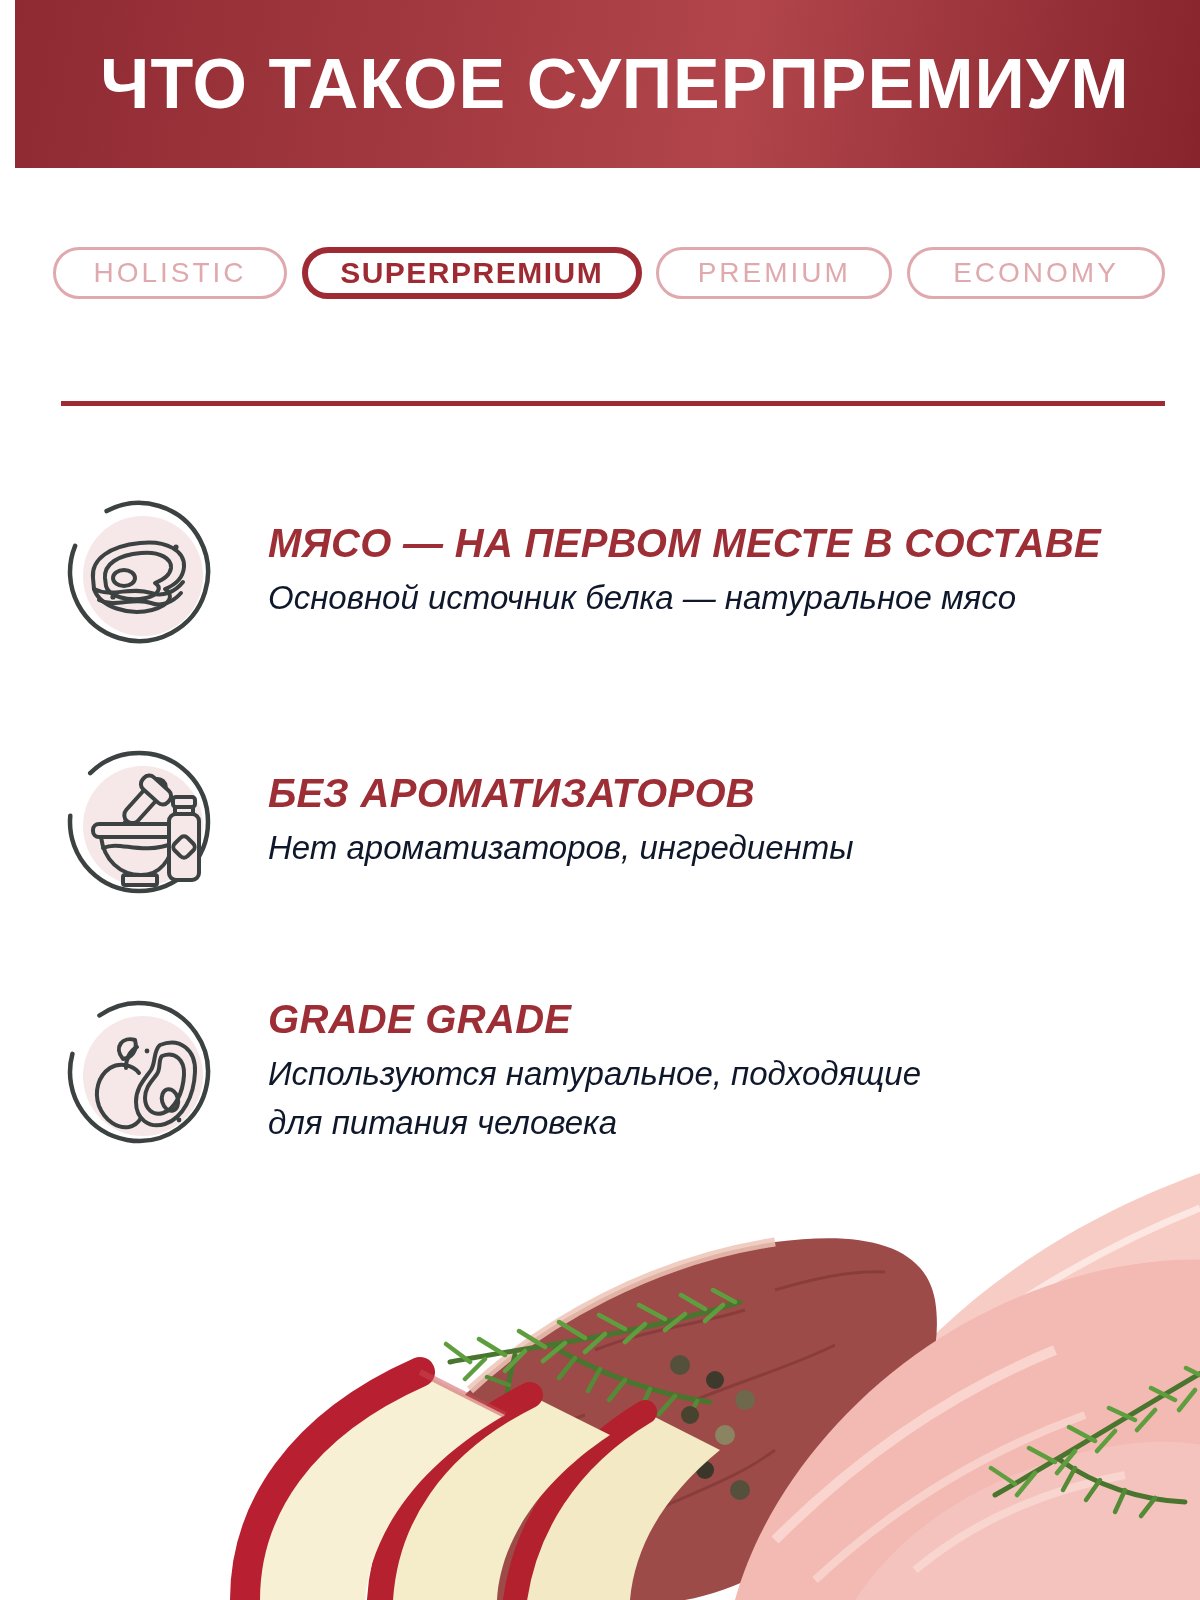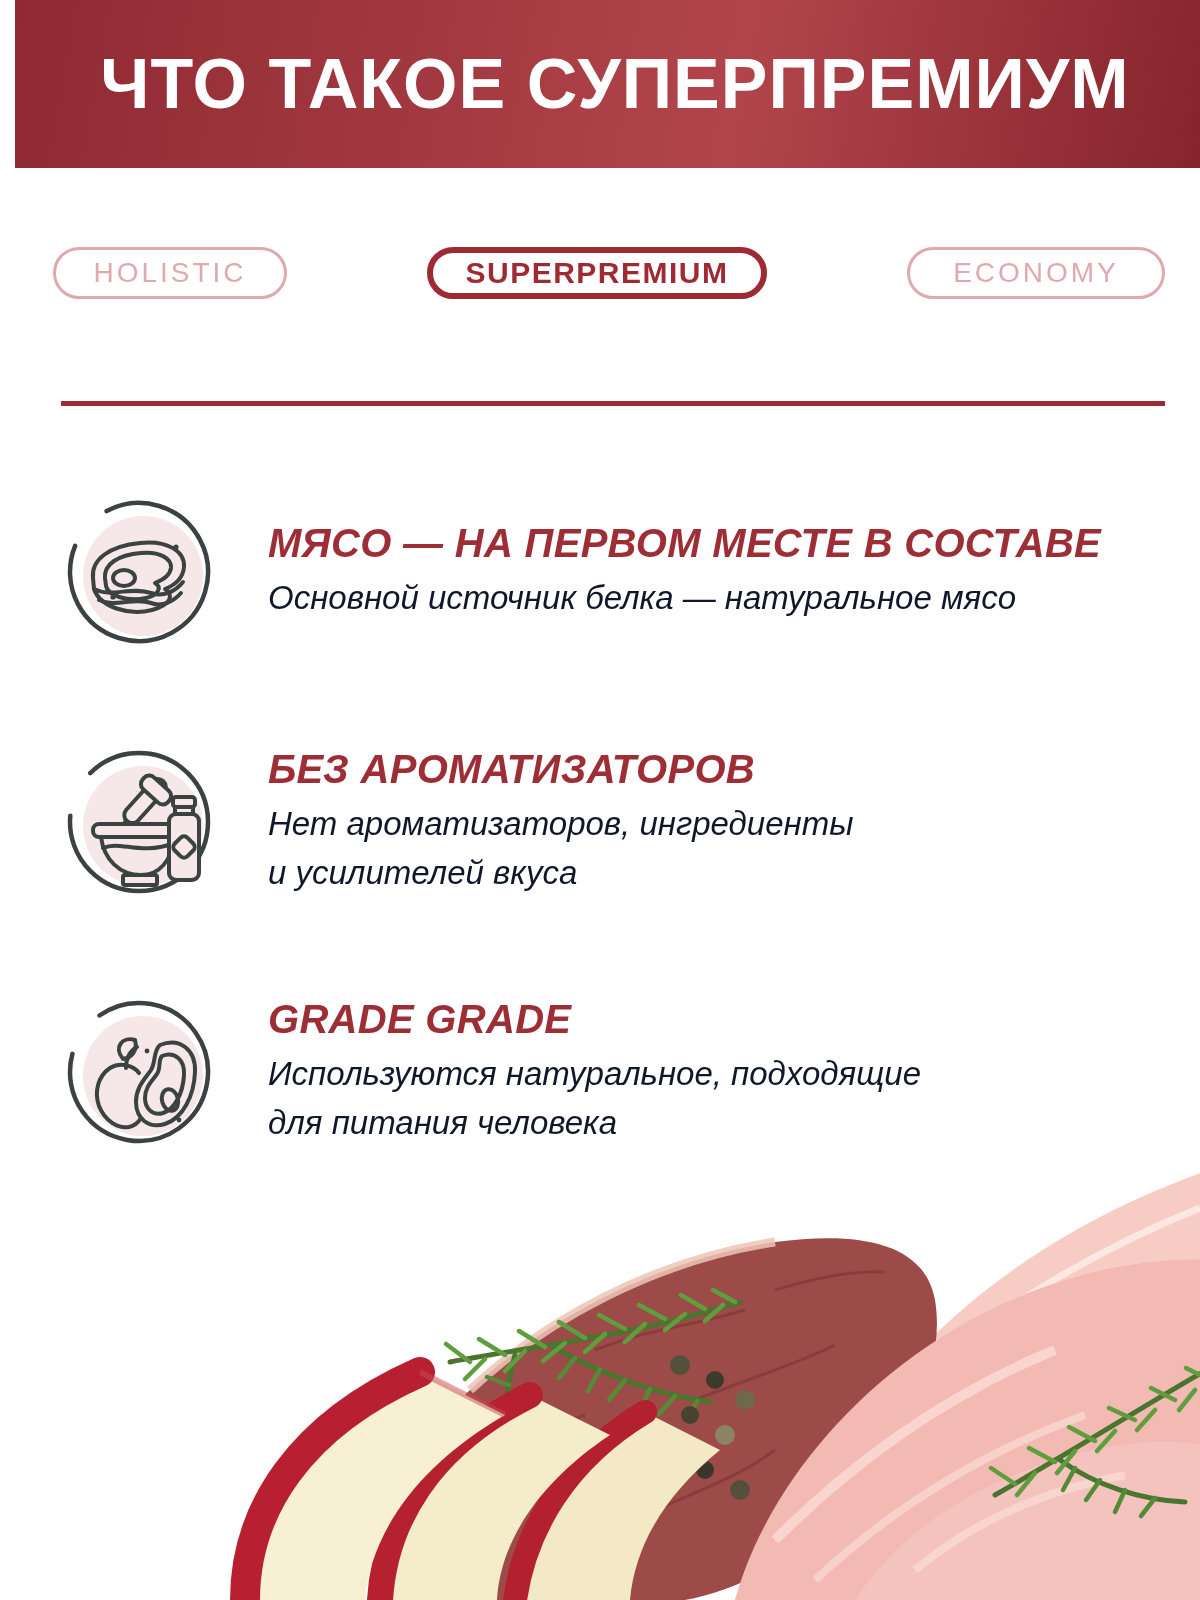--- a/index.html
+++ b/index.html
@@ -61,20 +61,21 @@
 
 <div class="page">
 
   <div class="banner">
     <h1>ЧТО ТАКОЕ СУПЕРПРЕМИУМ</h1>
   </div>
 
   <div class="tab-bar">
     <div class="pill pill-0">HOLISTIC</div>
     <div class="pill pill-1 active">SUPERPREMIUM</div>
+    <div class="pill pill-2">PREMIUM</div>
     <div class="pill pill-3">ECONOMY</div>
   </div>
 
   <div class="divider"></div>
 
   <div class="feature f0">
     <svg class="feature-icon" viewBox="0 0 150 155">
       <circle cx="80" cy="82" r="60" fill="#f6e7e8"></circle>
       <circle cx="76" cy="78" r="69" fill="none" stroke="#3c4142" stroke-width="4.5" stroke-linecap="round" stroke-dasharray="385 48" transform="rotate(242 76 78)"></circle>
       <g fill="none" stroke="#3c4142" stroke-width="4" stroke-linecap="round" stroke-linejoin="round">
@@ -111,21 +112,20 @@
         <rect x="106" y="70" width="30" height="66" rx="7"></rect>
         <path d="M112,70 L112,62 L130,62 L130,70" fill="none"></path>
         <rect x="110" y="53" width="22" height="10" rx="3"></rect>
         <rect x="-9" y="-9" width="18" height="18" rx="5" transform="translate(121,103) rotate(45)"></rect>
       </g>
     </svg>
     <div>
       <div class="feature-title">БЕЗ АРОМАТИЗАТОРОВ</div>
       <div class="feature-desc">
         <div>Нет ароматизаторов, ингредиенты</div>
-        <div>и усилителей вкуса</div>
       </div>
     </div>
   </div>
 
   <div class="feature f2">
     <svg class="feature-icon" viewBox="0 0 150 155">
       <circle cx="80" cy="82" r="60" fill="#f6e7e8"></circle>
       <circle cx="76" cy="78" r="69" fill="none" stroke="#3c4142" stroke-width="4.5" stroke-linecap="round" stroke-dasharray="385 48" transform="rotate(235 76 78)"></circle>
       <g stroke="#3c4142" stroke-width="4" stroke-linecap="round" stroke-linejoin="round" fill="none">
         <path d="M76,79 C70,71 57,68 47,74 C35,82 31,98 36,112 C42,127 55,135 66,133 C71,132 75,129 78,124"></path>

